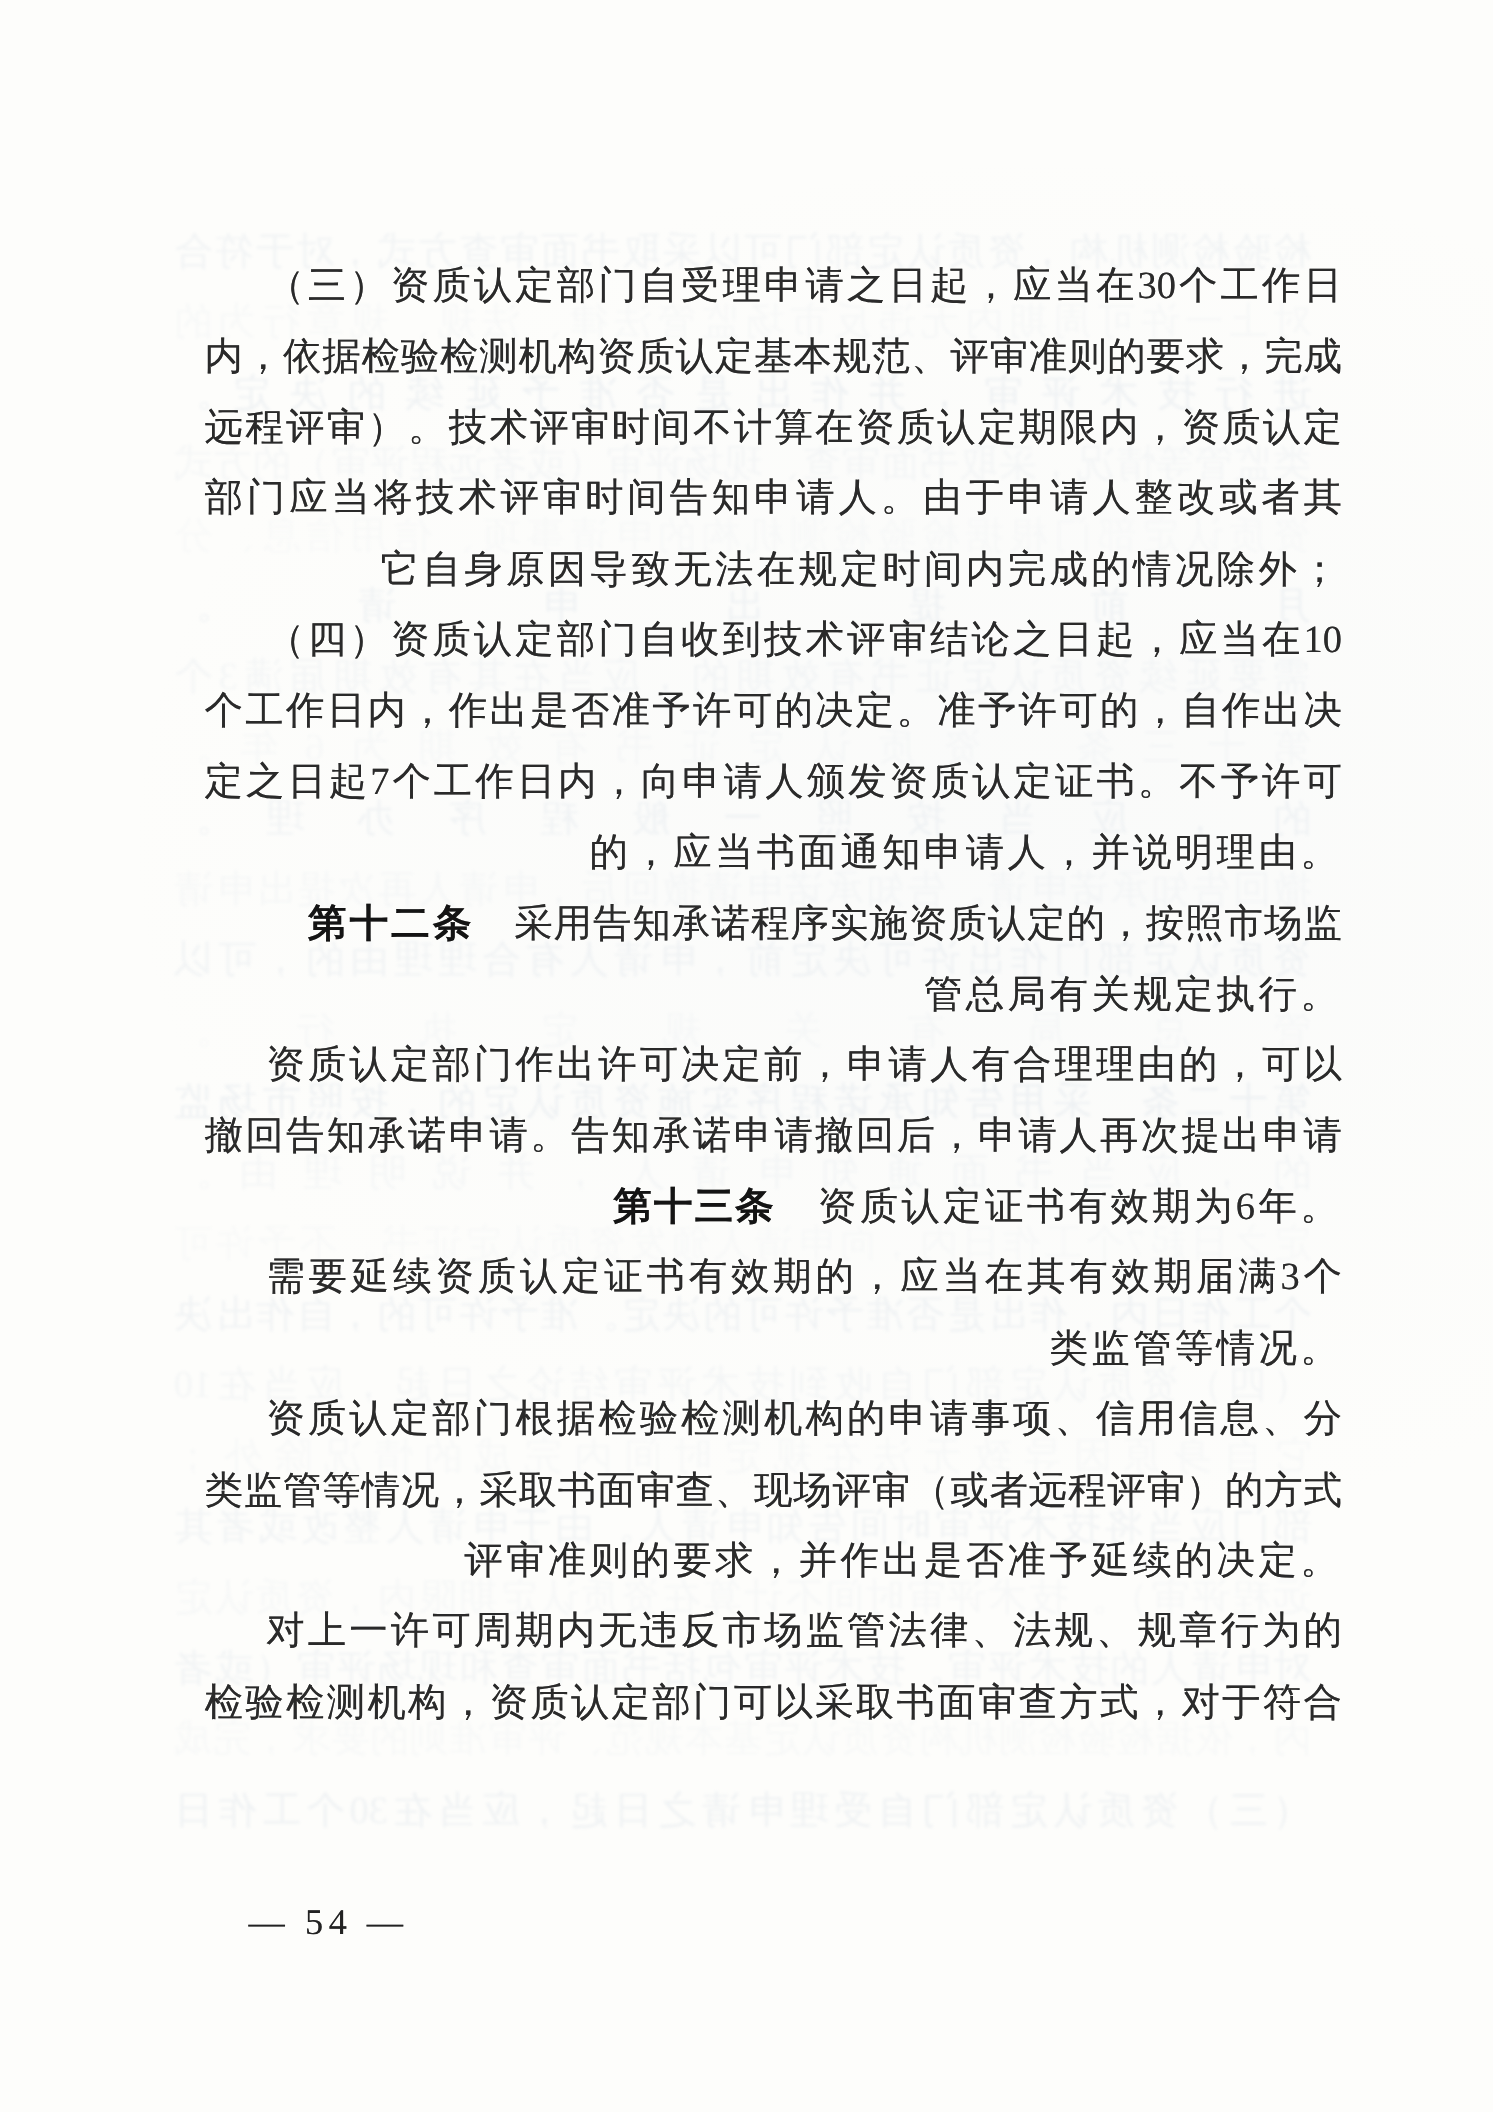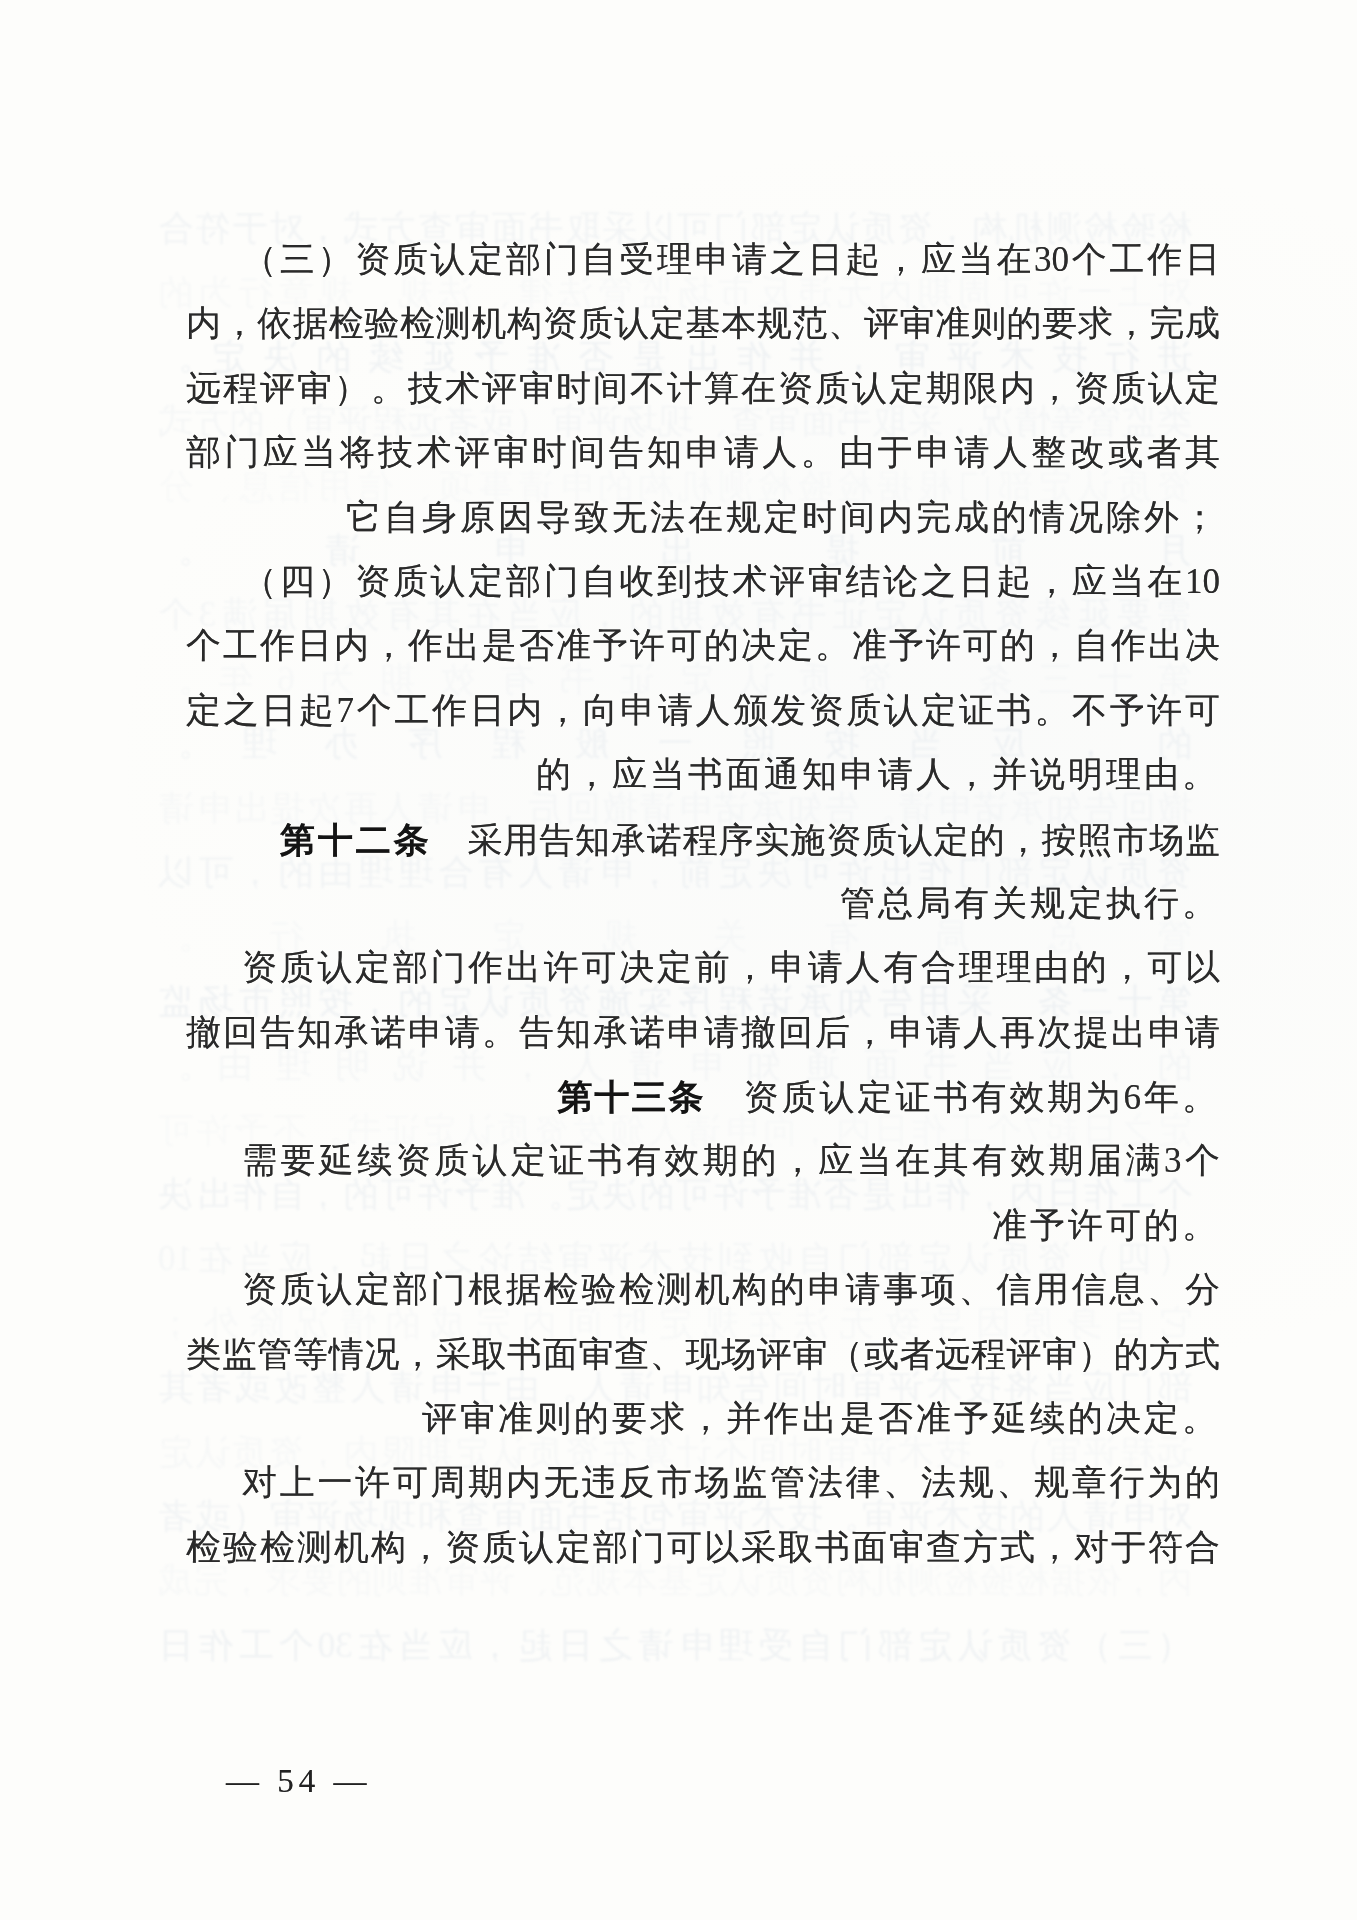--- a/index.html
+++ b/index.html
@@ -46,21 +46,20 @@
   .seg-bold{
     font-family:"Liberation Sans","DejaVu Sans",sans-serif;
     font-weight:700;color:var(--heading-ink);
     letter-spacing:2px;
   }
   .footer{
     position:absolute;left:226px;top:1724px;height:48px;
     font-size:33px;line-height:48px;color:#222;
     letter-spacing:5px;
     text-shadow:0 0 0.6px rgba(40,40,40,0.6);
-    margin-top:33px;
   }
 </style>
 </head>
 <body>
 
 <div class="page">
   <div class="bleed-layer" id="ghost">
       <div class="ghost-line" style="top: 197px; opacity: 0.1;">检验检测机构，资质认定部门可以采取书面审查方式，对于符合</div>
       <div class="ghost-line" style="top: 261.4px; opacity: 0.05;">对上一许可周期内无违反市场监管法律、法规、规章行为的</div>
       <div class="ghost-line" style="top: 325.8px; opacity: 0.12;">进行技术评审，并作出是否准予延续的决定。</div>
@@ -94,21 +93,21 @@
       <div class="line fill ind-para"><span class="seg">（四）资质认定部门自收到技术评审结论之日起，应当在10</span></div>
       <div class="line fill"><span class="seg">个工作日内，作出是否准予许可的决定。准予许可的，自作出决</span></div>
       <div class="line fill"><span class="seg">定之日起7个工作日内，向申请人颁发资质认定证书。不予许可</span></div>
       <div class="line nofill"><span class="seg">的，应当书面通知申请人，并说明理由。</span></div>
       <div class="line fill ind-article"><span class="seg-bold">第十二条</span><span class="seg">　采用告知承诺程序实施资质认定的，按照市场监</span></div>
       <div class="line nofill"><span class="seg">管总局有关规定执行。</span></div>
       <div class="line fill ind-para"><span class="seg">资质认定部门作出许可决定前，申请人有合理理由的，可以</span></div>
       <div class="line fill"><span class="seg">撤回告知承诺申请。告知承诺申请撤回后，申请人再次提出申请</span></div>
       <div class="line nofill ind-article"><span class="seg-bold">第十三条</span><span class="seg">　资质认定证书有效期为6年。</span></div>
       <div class="line fill ind-para"><span class="seg">需要延续资质认定证书有效期的，应当在其有效期届满3个</span></div>
-      <div class="line nofill"><span class="seg">准予许可的。</span></div>
+      <div class="line nofill"><span class="seg">类监管等情况。</span></div>
       <div class="line fill ind-para"><span class="seg">资质认定部门根据检验检测机构的申请事项、信用信息、分</span></div>
       <div class="line fill"><span class="seg">类监管等情况，采取书面审查、现场评审（或者远程评审）的方式</span></div>
       <div class="line nofill"><span class="seg">评审准则的要求，并作出是否准予延续的决定。</span></div>
       <div class="line fill ind-para"><span class="seg">对上一许可周期内无违反市场监管法律、法规、规章行为的</span></div>
       <div class="line fill"><span class="seg">检验检测机构，资质认定部门可以采取书面审查方式，对于符合</span></div>
     </div>
   <div class="footer">
     <span>— 54 —</span>
   </div>
 </div>

